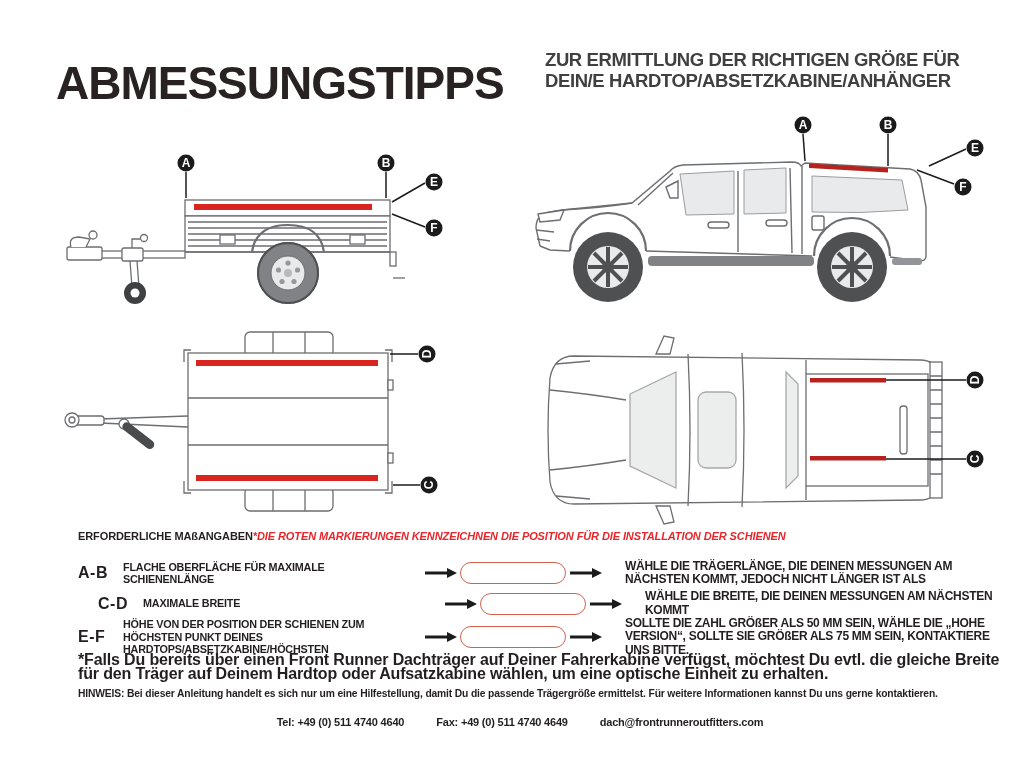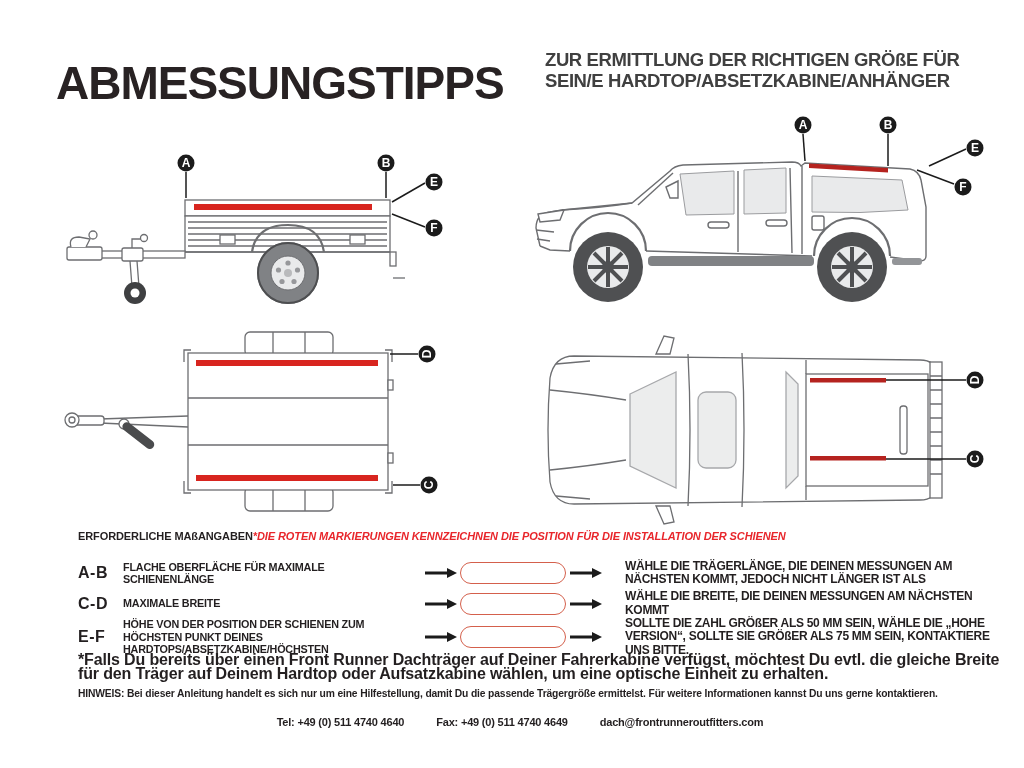--- a/index.html
+++ b/index.html
@@ -16,21 +16,21 @@
     font-size:18.5px; font-weight:800; line-height:21px; letter-spacing:-0.4px; color:#404040;
   }
   .illus { position:absolute; }
   svg text.lbl { font-family:"Liberation Sans", sans-serif; font-weight:bold; font-size:12px; fill:#ffffff; }
 
   .meas-head { position:absolute; left:78px; top:530px; font-size:11px; font-weight:bold; letter-spacing:-0.1px; white-space:nowrap; }
   .meas-head .red { color:#e8262b; margin-left:0;font-style:italic; }
 
   .rows { position:absolute; left:78px; top:556px; width:936px; }
   .mrow { display:grid; grid-template-columns:45px 302px 35px 110px 55px 1fr; align-items:center; }
-  .mrow.r1 { height:34px; } .mrow.r2 { height:26px; } .mrow.r3 { height:42px; }
+  .mrow.r1 { height:34px; } .mrow.r2 { height:26px;margin-left:20px; } .mrow.r3 { height:42px; }
   .rid   { font-size:16px; font-weight:bold; letter-spacing:0.5px; }
   .rdesc { font-size:10.8px; font-weight:bold; line-height:12.5px; letter-spacing:-0.2px; padding-right:8px; }
   .rinstr{ font-size:12px; font-weight:bold; line-height:13.5px; letter-spacing:-0.3px; }
   .oval  { width:104px; height:20px; border:1.5px solid #d4604c; border-radius:12px; background:#ffffff; }
   .arrow-wrap { line-height:0; }
 
   .footnote {
     position:absolute; left:78px; top:653px; width:934px;
     font-size:16px; font-weight:bold; line-height:13.5px; letter-spacing:-0.15px;
   }
@@ -45,21 +45,21 @@
   }
 </style>
 </head>
 <body>
 
 <div class="page">
 
   <h1 class="title">ABMESSUNGSTIPPS</h1>
   <div class="subtitle">
     <div>ZUR ERMITTLUNG DER RICHTIGEN GRÖßE FÜR</div>
-    <div>SEIN/E HARDTOP/ABSETZKABINE/ANHÄNGER</div>
+    <div>DEIN/E HARDTOP/ABSETZKABINE/ANHÄNGER</div>
   </div>
 
   <svg class="illus" style="left:60px; top:130px;" width="400" height="190" viewBox="0 0 400 190">
     <g stroke="#6d6e71" stroke-width="1.3" fill="none">
       <rect x="125" y="70" width="205" height="16" fill="#ffffff"></rect>
       <rect x="125" y="86" width="205" height="36" fill="#ffffff"></rect>
       <path d="M128,92 H327 M128,98 H327 M128,104 H327 M128,110 H327 M128,116 H327"></path>
       <rect x="160" y="105" width="15" height="9" fill="#ffffff"></rect>
       <rect x="290" y="105" width="15" height="9" fill="#ffffff"></rect>
       <path d="M192,122 Q196,95 228,95 Q260,95 264,122" stroke-width="2.2"></path>

